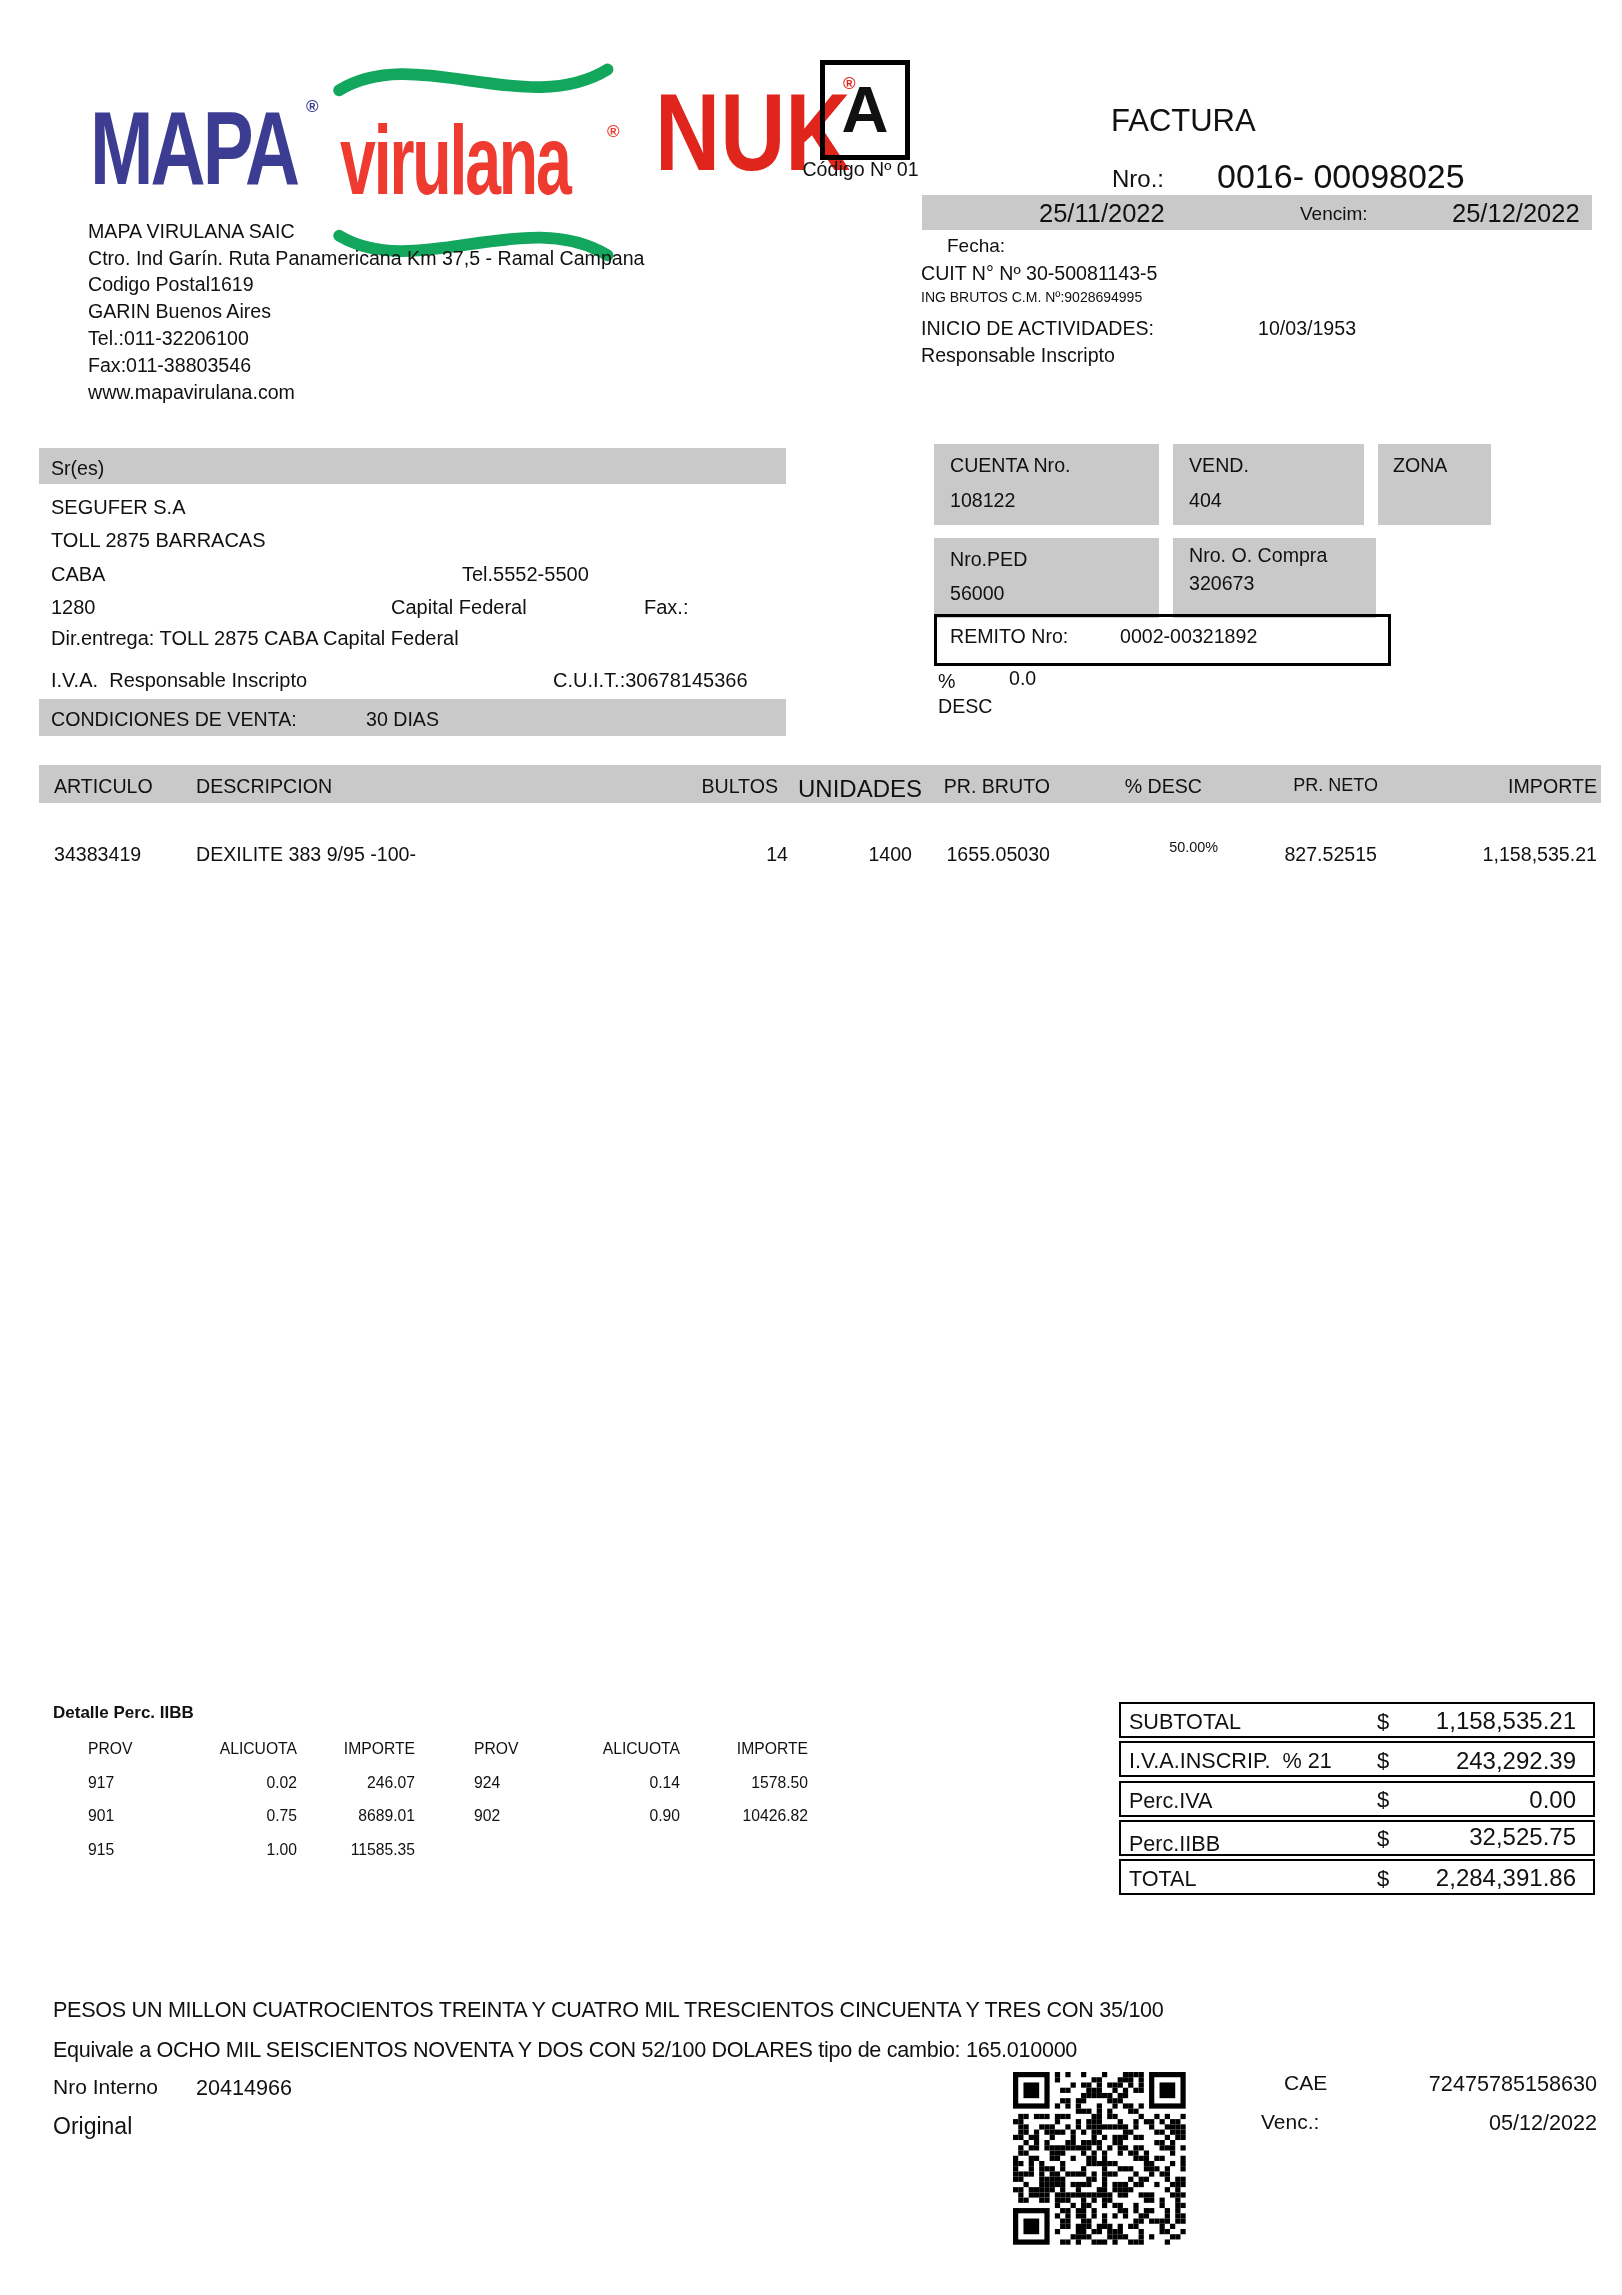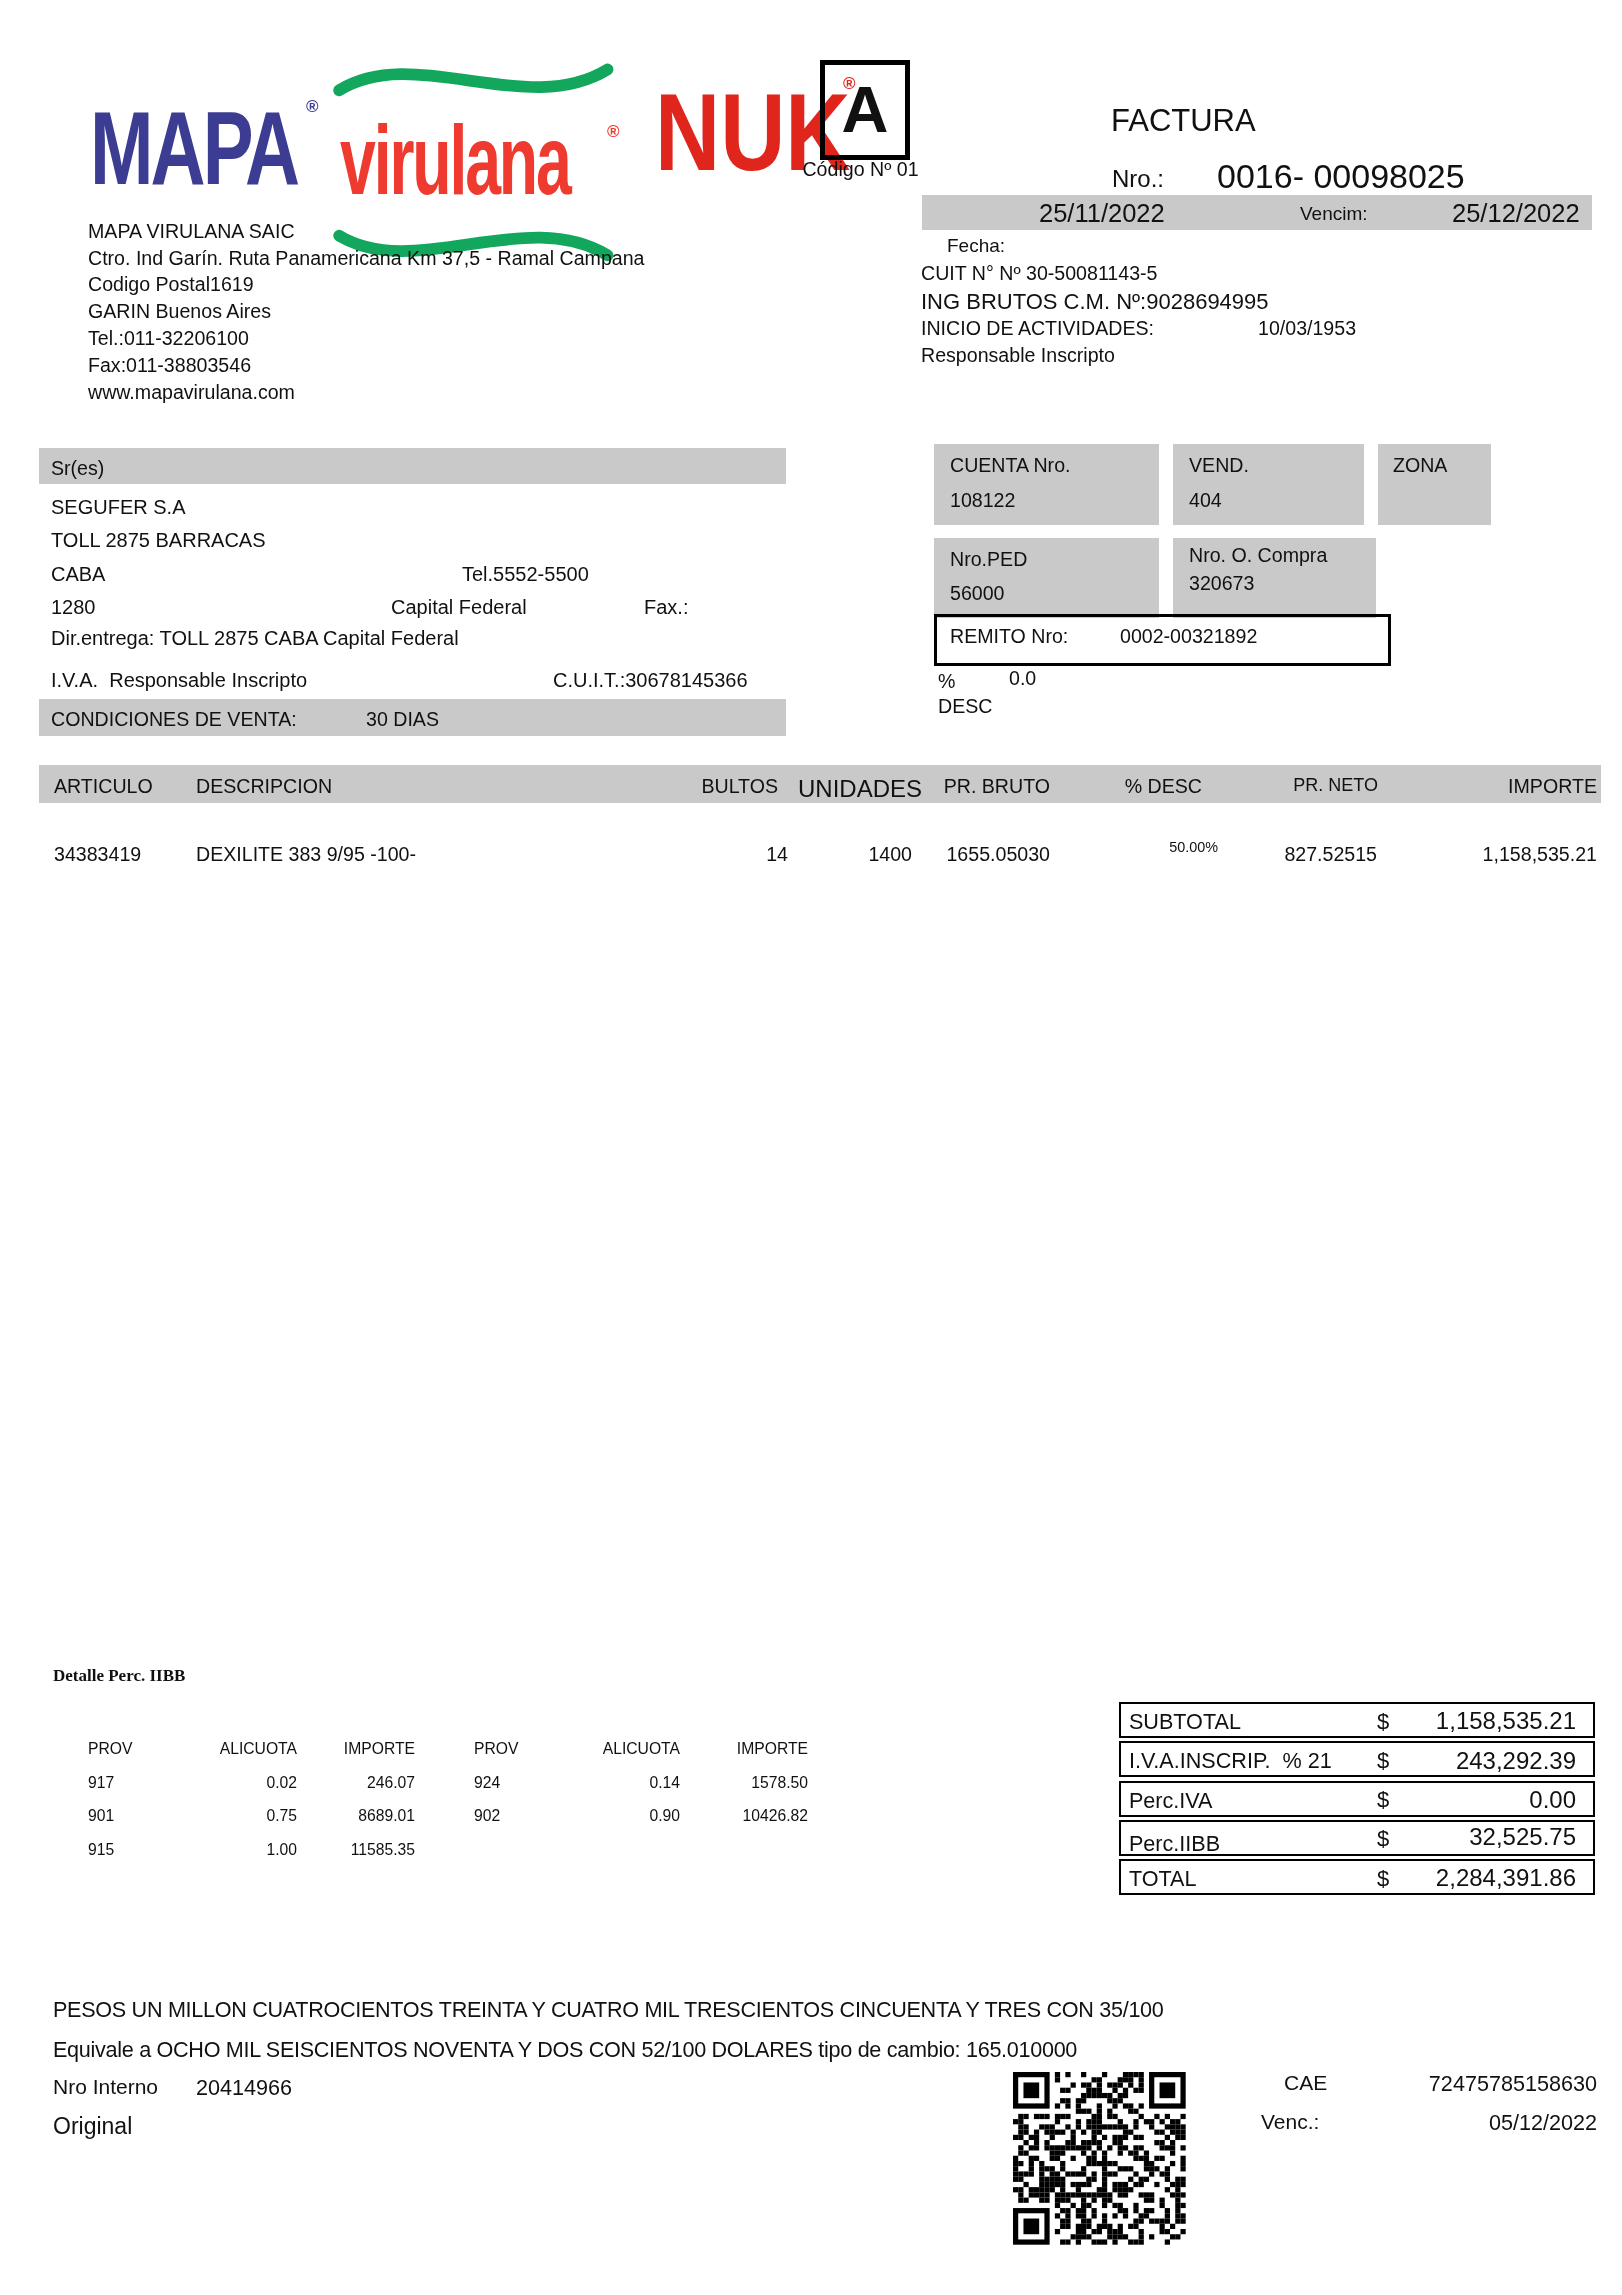--- a/index.html
+++ b/index.html
@@ -49,21 +49,21 @@
 
 <div class="abs" style="left:88px;top:220px;font-size:19.6px;">MAPA VIRULANA SAIC</div>
 <div class="abs" style="left:88px;top:247px;font-size:19.6px;">Ctro. Ind Garín. Ruta Panamericana Km 37,5 - Ramal Campana</div>
 <div class="abs" style="left:88px;top:273px;font-size:19.6px;">Codigo Postal1619</div>
 <div class="abs" style="left:88px;top:300px;font-size:19.6px;">GARIN Buenos Aires</div>
 <div class="abs" style="left:88px;top:327px;font-size:19.6px;">Tel.:011-32206100</div>
 <div class="abs" style="left:88px;top:354px;font-size:19.6px;">Fax:011-38803546</div>
 <div class="abs" style="left:88px;top:381px;font-size:19.6px;">www.mapavirulana.com</div>
 
 <div class="abs" style="left:921px;top:262px;font-size:19.6px;">CUIT N° Nº 30-50081143-5</div>
-<div class="abs" style="left:921px;top:289px;font-size:22px;">ING BRUTOS C.M. Nº:9028694995</div>
+<div class="abs" style="left:921px;top:289px;font-size:14px;">ING BRUTOS C.M. Nº:9028694995</div>
 <div class="abs" style="left:921px;top:317px;font-size:19.6px;">INICIO DE ACTIVIDADES:</div>
 <div class="abs" style="left:1258px;top:317px;font-size:19.6px;">10/03/1953</div>
 <div class="abs" style="left:921px;top:344px;font-size:19.6px;">Responsable Inscripto</div>
 
 <div class="bar" style="left:39px;top:448px;width:747px;height:36px;"></div>
 <div class="abs" style="left:51px;top:457px;font-size:19.6px;">Sr(es)</div>
 
 <div class="abs" style="left:51px;top:496px;font-size:20px;">SEGUFER S.A</div>
 <div class="abs" style="left:51px;top:529px;font-size:20px;">TOLL 2875 BARRACAS</div>
 <div class="abs" style="left:51px;top:563px;font-size:20px;">CABA</div>
@@ -120,21 +120,21 @@
   <div class="abs" style="left:54px;top:843px;font-size:19.6px;">34383419</div>
   <div class="abs" style="left:196px;top:843px;font-size:19.6px;">DEXILITE 383 9/95 -100-</div>
   <div class="abs" style="right:834px;top:843px;font-size:19.6px;">14</div>
   <div class="abs" style="right:710px;top:843px;font-size:19.6px;">1400</div>
   <div class="abs" style="right:572px;top:843px;font-size:19.6px;">1655.05030</div>
   <div class="abs" style="right:404px;top:839px;font-size:14.4px;">50.00%</div>
   <div class="abs" style="right:245px;top:843px;font-size:19.6px;">827.52515</div>
   <div class="abs" style="right:25px;top:843px;font-size:19.6px;">1,158,535.21</div>
 </div>
 
-<div class="abs" style="left:53px;top:1666px;font-size:17px;font-weight:bold;font-family:Liberation Serif, serif;">Detalle Perc. IIBB</div>
+<div class="abs" style="left:53px;top:1703px;font-size:17px;font-weight:bold;">Detalle Perc. IIBB</div>
 <div class="abs" style="left:88px;top:1740px;font-size:15.7px;">PROV</div>
 <div class="abs" style="right:1325px;top:1740px;font-size:15.7px;">ALICUOTA</div>
 <div class="abs" style="right:1207px;top:1740px;font-size:15.7px;">IMPORTE</div>
 <div class="abs" style="left:474px;top:1740px;font-size:15.7px;">PROV</div>
 <div class="abs" style="right:942px;top:1740px;font-size:15.7px;">ALICUOTA</div>
 <div class="abs" style="right:814px;top:1740px;font-size:15.7px;">IMPORTE</div>
 
 <div>
   <div class="abs" style="left:88px;top:1774px;font-size:15.7px;">917</div>
   <div class="abs" style="right:1325px;top:1774px;font-size:15.7px;">0.02</div>

